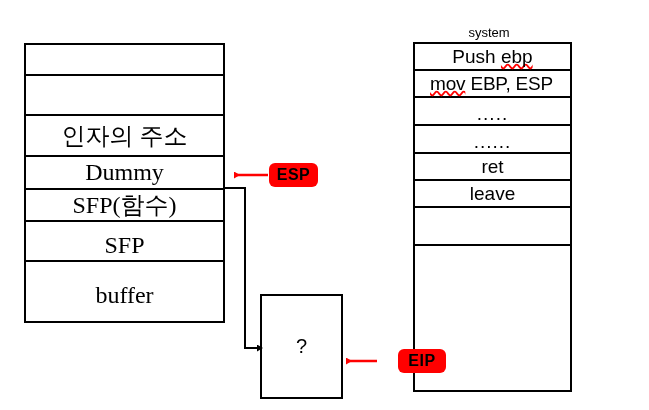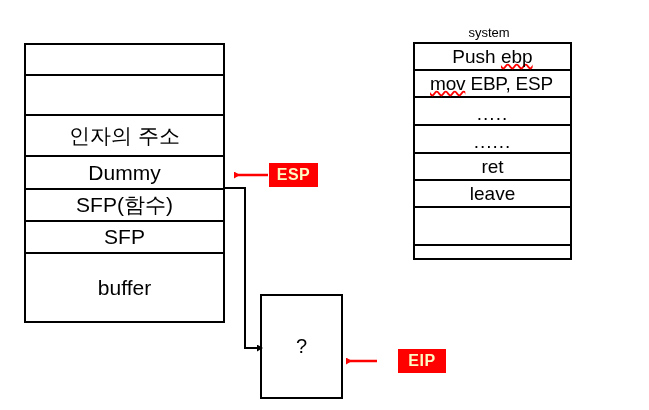--- a/index.html
+++ b/index.html
@@ -38,36 +38,37 @@
   }
 
   
   #stack-frame-table {
     left: 24px;
     top: 43px;
     width: 201px;
     height: 280px;
   }
   #stack-frame-table .stack-row {
-    font-size: 21px;
+    font-size: 24px;
+    font-family: Liberation Serif, serif;
   }
   .row-h-empty1 { height: 31px; }
   .row-h-empty2 { height: 40px; }
   .row-h-args   { height: 41px; }
   .row-h-dummy  { height: 33px; text-align: right; }
   .row-h-sfpf   { height: 32px; }
-  .row-h-sfp    { height: 32px; }
+  .row-h-sfp    { height: 32px; margin-top: 8px; }
   .row-h-buffer { height: 67px; }
 
   
   #system-func-table {
     left: 413px;
     top: 42px;
     width: 159px;
-    height: 218px;
+    height: 350px;
   }
   #system-func-table .stack-row {
     font-size: 19px;
   }
   .srow-h { height: 27px; }
   .srow-h-dots { height: 28px; }
   .srow-h-blank1 { height: 38px; }
   .srow-h-blank2 { height: 47px; }
 
   .overflow-text {
@@ -114,24 +115,24 @@
     display: flex;
     align-items: center;
     justify-content: center;
     font-size: 20px;
   }
 
   
   .reg-badge {
     position: absolute;
     background: #ff0000;
-    color: #fef9c3;
+    color: #000000;
     font-weight: bold;
     font-size: 16px;
-    border-radius: 0;
+    border-radius: 6px;
     display: flex;
     align-items: center;
     justify-content: center;
     letter-spacing: 0.5px;
   }
   #esp-badge {
     left: 269px;
     top: 163px;
     width: 49px;
     height: 24px;

